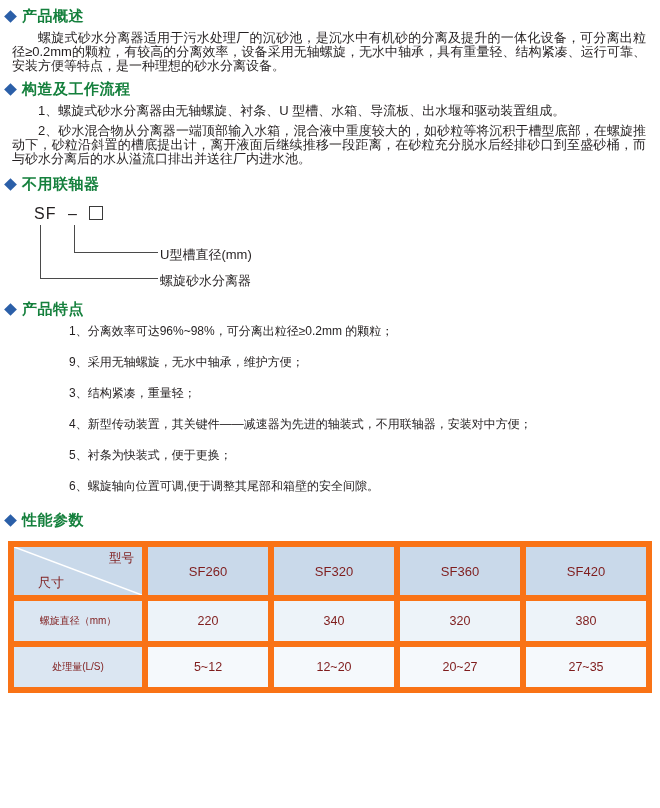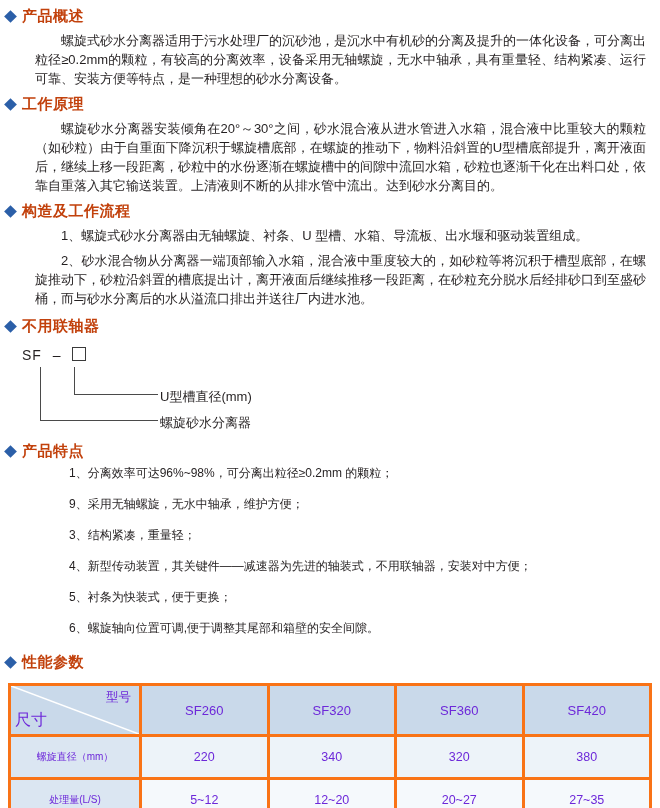--- a/index.html
+++ b/index.html
@@ -35,28 +35,28 @@
     width: 9px;
     height: 9px;
     background: #2b5fa8;
     transform: rotate(45deg);
     margin-right: 7px;
     flex: 0 0 auto;
   }
   .sec-title {
     font-size: 15px;
     font-weight: bold;
-    color: #c2410c;
+    color: #15803d;
     letter-spacing: 0.5px;
   }
   .para {
     font-size: 13px;
-    line-height: 19px;
+    line-height: 14px;
     text-align: justify;
-    margin: 2px 14px 2px 35px;
+    margin: 2px 14px 2px 12px;
     text-indent: 0;
   }
   .para.indent {
     text-indent: 26px;
   }
   .para.listitem {
     text-indent: 26px;
     margin-bottom: 6px;
   }
   .feature-item {
@@ -66,23 +66,23 @@
     text-indent: 0;
   }
   
   .model-wrap {
     position: relative;
     height: 90px;
     margin: 6px 0 0 0;
   }
   .model-code {
     position: absolute;
-    left: 22px;
+    left: 34px;
     top: 2px;
-    font-size: 14px;
+    font-size: 16px;
     letter-spacing: 1px;
   }
   .sq {
     display: inline-block;
     width: 12px;
     height: 12px;
     border: 1px solid #3a3a3a;
     vertical-align: -1px;
   }
   .lbl1 {
@@ -104,25 +104,25 @@
   
   .table-wrap {
     margin: 8px 8px 0 8px;
   }
   table.spec {
     border-collapse: collapse;
     width: 644px;
     font-size: 12.5px;
   }
   table.spec td {
-    border: 3px solid #f97316;
+    border: 6px solid #f97316;
     text-align: center;
     height: 36px;
     padding: 2px 4px;
-    color: #6d28d9;
+    color: #7f1d1d;
   }
   .hdr-cell {
     position: relative;
     background: #c9d9ea;
     width: 128px;
     height: 44px !important;
     padding: 0 !important;
   }
   .hdr-cell .diag {
     position: absolute;
@@ -130,23 +130,23 @@
     width: 100%; height: 100%;
   }
   .hdr-cell .tr-label {
     position: absolute;
     right: 8px;
     top: 3px;
     font-size: 12.5px;
   }
   .hdr-cell .bl-label {
     position: absolute;
-    left: 4px;
+    left: 24px;
     bottom: 3px;
-    font-size: 16px;
+    font-size: 13px;
   }
   td.hdr-model {
     background: #c9d9ea;
     height: 44px !important;
     font-size: 13px;
   }
   td.rowlbl {
     background: #dbe6f2;
     font-size: 10px;
   }
@@ -163,27 +163,20 @@
 <div class="page">
 
   <div class="section">
     <div class="sec-head">
       <span class="diamond"></span>
       <span class="sec-title">产品概述</span>
     </div>
     <p class="para indent">螺旋式砂水分离器适用于污水处理厂的沉砂池，是沉水中有机砂的分离及提升的一体化设备，可分离出粒径≥0.2mm的颗粒，有较高的分离效率，设备采用无轴螺旋，无水中轴承，具有重量轻、结构紧凑、运行可靠、安装方便等特点，是一种理想的砂水分离设备。</p>
   </div>
 
-  <div class="section">
-    <div class="sec-head">
-      <span class="diamond"></span>
-      <span class="sec-title">工作原理</span>
-    </div>
-    <p class="para indent">螺旋砂水分离器安装倾角在20°～30°之间，砂水混合液从进水管进入水箱，混合液中比重较大的颗粒（如砂粒）由于自重面下降沉积于螺旋槽底部，在螺旋的推动下，物料沿斜置的U型槽底部提升，离开液面后，继续上移一段距离，砂粒中的水份逐渐在螺旋槽中的间隙中流回水箱，砂粒也逐渐干化在出料口处，依靠自重落入其它输送装置。上清液则不断的从排水管中流出。达到砂水分离目的。</p>
-  </div>
 
   <div class="section">
     <div class="sec-head">
       <span class="diamond"></span>
       <span class="sec-title">构造及工作流程</span>
     </div>
     <p class="para listitem">1、螺旋式砂水分离器由无轴螺旋、衬条、U 型槽、水箱、导流板、出水堰和驱动装置组成。</p>
     <p class="para listitem">2、砂水混合物从分离器一端顶部输入水箱，混合液中重度较大的，如砂粒等将沉积于槽型底部，在螺旋推动下，砂粒沿斜置的槽底提出计，离开液面后继续推移一段距离，在砂粒充分脱水后经排砂口到至盛砂桶，而与砂水分离后的水从溢流口排出并送往厂内进水池。</p>
   </div>
 

